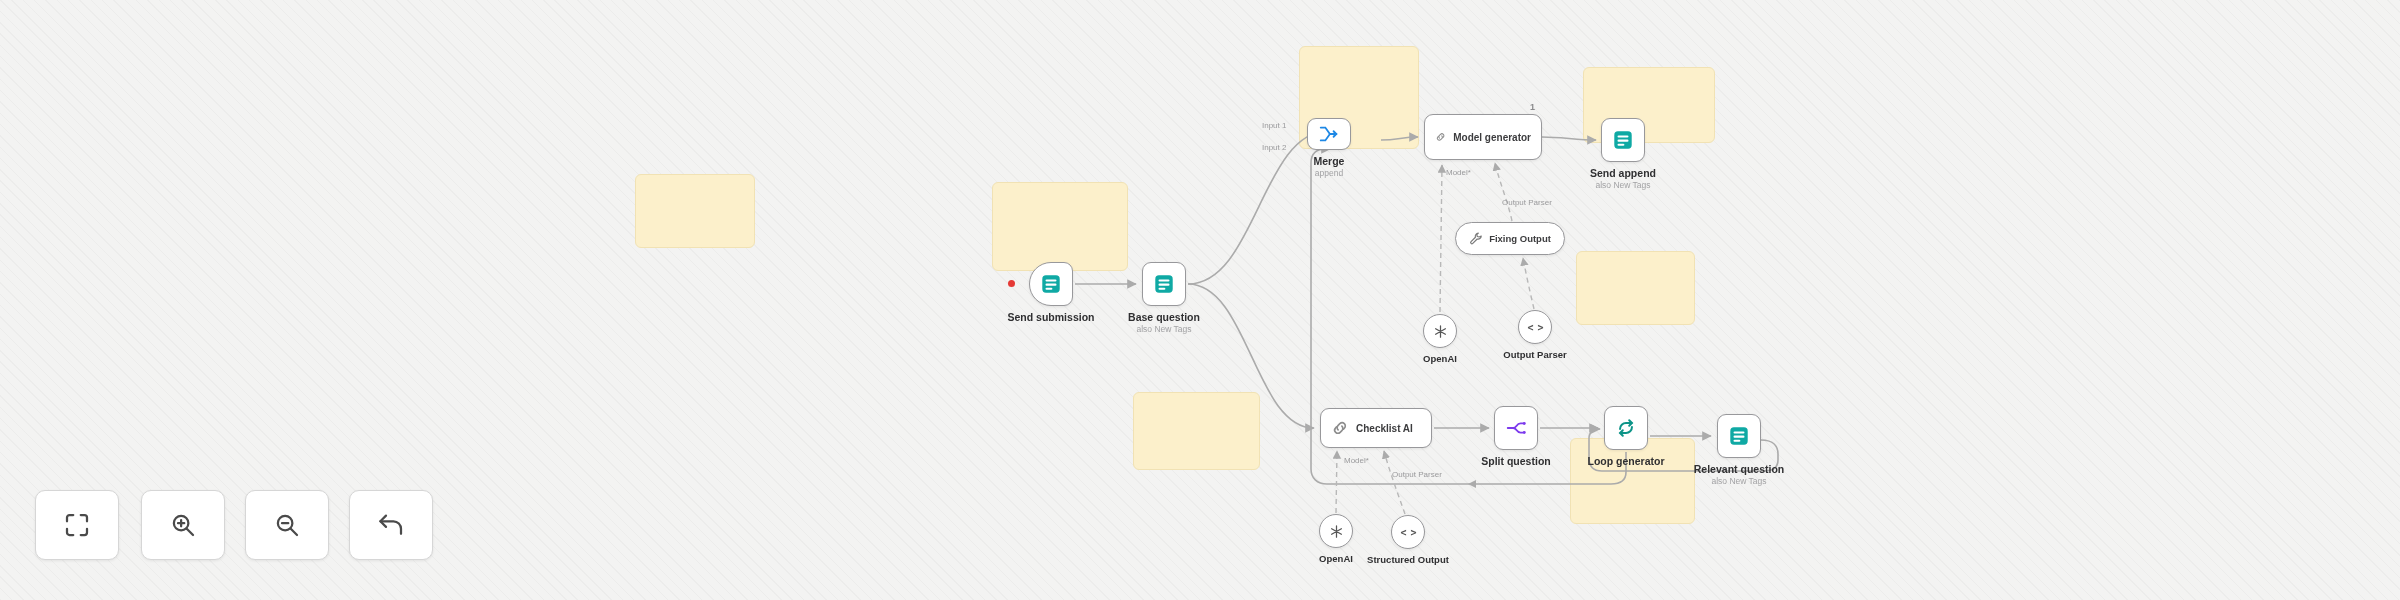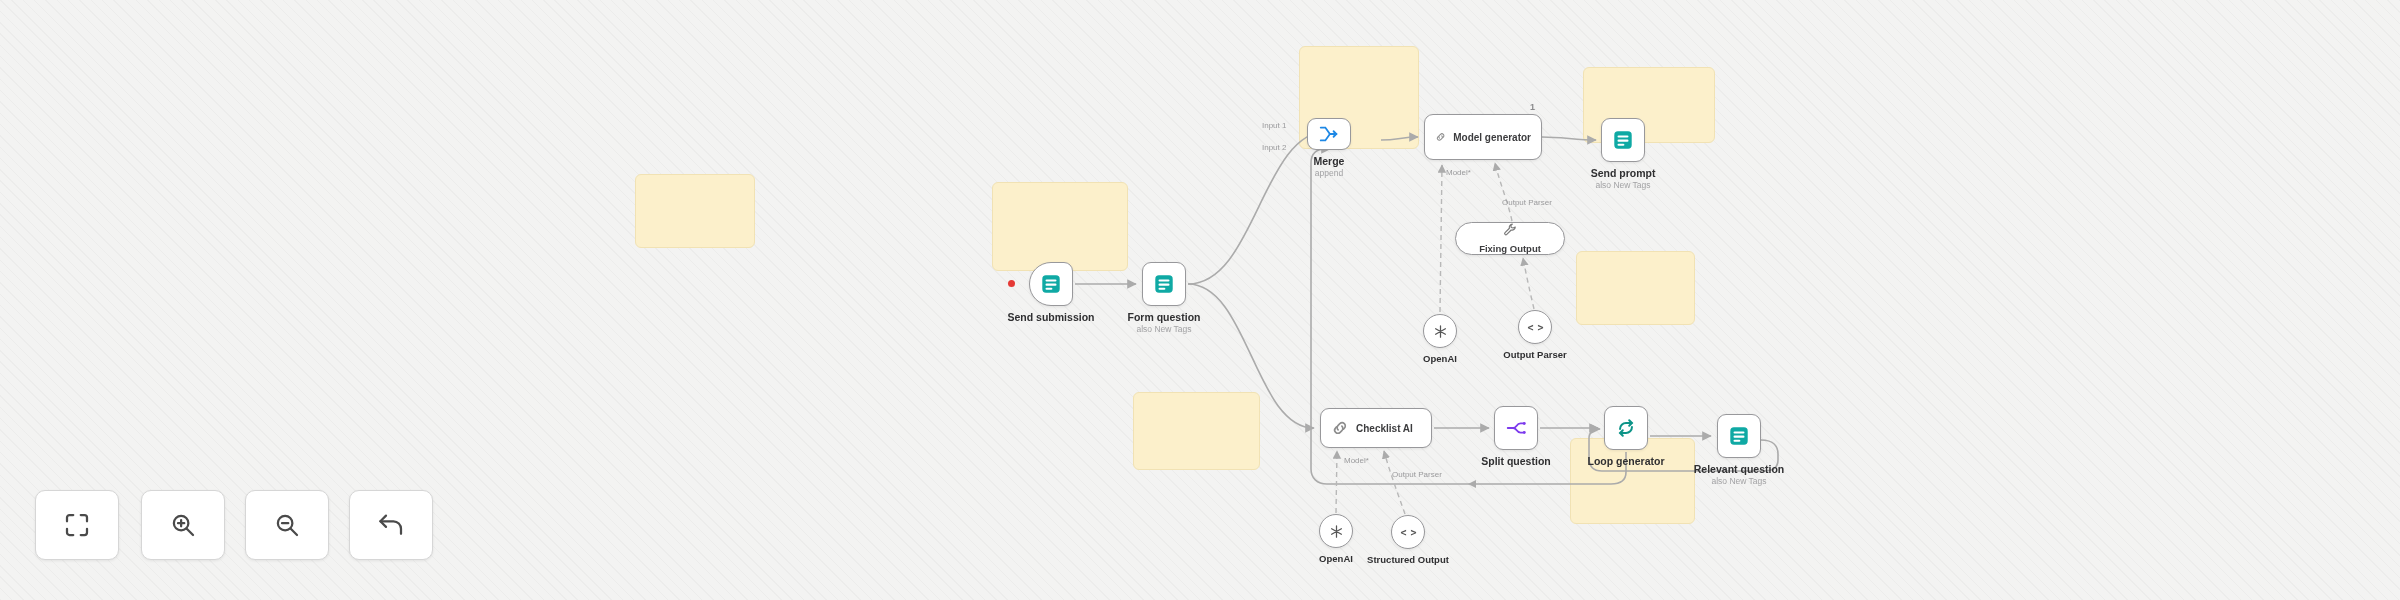--- a/index.html
+++ b/index.html
@@ -14,21 +14,21 @@
   .note{position:absolute;background:#fcf0cb;border:1px solid #f1e2b4;border-radius:6px;z-index:1;}
   
   svg.edges{position:absolute;left:0;top:0;z-index:2;pointer-events:none;}
   
   .node{position:absolute;z-index:3;}
   .box{width:100%;height:100%;background:#fff;border:1.4px solid #98989b;border-radius:9px;
        display:flex;align-items:center;justify-content:center;box-shadow:0 1px 3px rgba(0,0,0,.08);box-sizing:border-box;}
   .trigger{border-radius:22px 9px 9px 22px;}
   .wide{flex-direction:row;gap:7px;padding:0 10px;justify-content:flex-start;}
   .circle{border-radius:50%;}
-  .pill{border-radius:18px;flex-direction:column;gap:6px;padding:0 10px;}
+  .pill{border-radius:18px;gap:6px;padding:0 10px;}
   .labels{position:absolute;top:calc(100% + 5px);left:50%;transform:translateX(-50%);text-align:center;white-space:nowrap;z-index:3;}
   .nlabel{font-size:10.5px;font-weight:700;color:#2f2f31;line-height:1.25;}
   .nsub{font-size:8.5px;font-weight:400;color:#a2a2a4;line-height:1.3;}
   .innertext{font-size:10px;font-weight:600;color:#3c3c3e;white-space:nowrap;}
   .pilltext{font-size:9.5px;font-weight:600;color:#3c3c3e;white-space:nowrap;}
   .codeglyph{font-family:"DejaVu Sans Mono", monospace;font-size:10px;font-weight:700;color:#555;letter-spacing:-1px;}
   .plabel{position:absolute;z-index:2;font-size:8px;color:#9a9a9c;white-space:nowrap;}
   .plabel.right{text-align:left;}
   .badge{position:absolute;z-index:4;font-size:9px;color:#8b8b8d;font-weight:600;}
   .errdot{position:absolute;width:7px;height:7px;border-radius:50%;background:#e53935;z-index:4;}
@@ -104,21 +104,21 @@
   <div class="node" style="left:1142px;top:262px;width:44px;height:44px">
     <div class="box">
       <svg width="22" height="22" viewBox="0 0 24 24">
           <rect x="2.5" y="2.5" width="19" height="19" rx="4" fill="#0fa9a4"></rect>
           <rect x="6" y="7" width="12" height="2.4" rx="1.2" fill="#fff"></rect>
           <rect x="6" y="11.5" width="12" height="2.4" rx="1.2" fill="#fff"></rect>
           <rect x="6" y="16" width="7.5" height="2.4" rx="1.2" fill="#fff"></rect>
         </svg>
     </div>
     <div class="labels">
-      <div class="nlabel">Form question</div>
+      <div class="nlabel">Base question</div>
       <div class="nsub">also New Tags</div>
     </div>
   </div>
 
   <div class="node" style="left:1307px;top:118px;width:44px;height:32px">
     <div class="box">
       <svg width="22" height="22" viewBox="0 0 24 24" fill="none" stroke="#1e88e5" stroke-width="2" stroke-linecap="round">
           <path d="M3 5h5l5 7h7"></path>
           <path d="M3 19h5l5-7"></path>
           <path d="M17 9l3 3-3 3"></path>
@@ -143,21 +143,21 @@
   <div class="node" style="left:1601px;top:118px;width:44px;height:44px">
     <div class="box">
       <svg width="22" height="22" viewBox="0 0 24 24">
           <rect x="2.5" y="2.5" width="19" height="19" rx="4" fill="#0fa9a4"></rect>
           <rect x="6" y="7" width="12" height="2.4" rx="1.2" fill="#fff"></rect>
           <rect x="6" y="11.5" width="12" height="2.4" rx="1.2" fill="#fff"></rect>
           <rect x="6" y="16" width="7.5" height="2.4" rx="1.2" fill="#fff"></rect>
         </svg>
     </div>
     <div class="labels">
-      <div class="nlabel">Send prompt</div>
+      <div class="nlabel">Send append</div>
       <div class="nsub">also New Tags</div>
     </div>
   </div>
 
   <div class="node" style="left:1455px;top:222px;width:110px;height:33px">
     <div class="box pill">
       <svg width="14" height="14" viewBox="0 0 24 24" fill="none" stroke="#787878" stroke-width="2" stroke-linejoin="round">
           <path d="M21 7a5.4 5.4 0 01-7 5l-7.5 7.5a2 2 0 01-3-3L11 9a5.4 5.4 0 015-7l-2.6 2.6.8 3.2 3.2.8L21 7z"></path>
         </svg>
       <span class="pilltext">Fixing Output</span>

